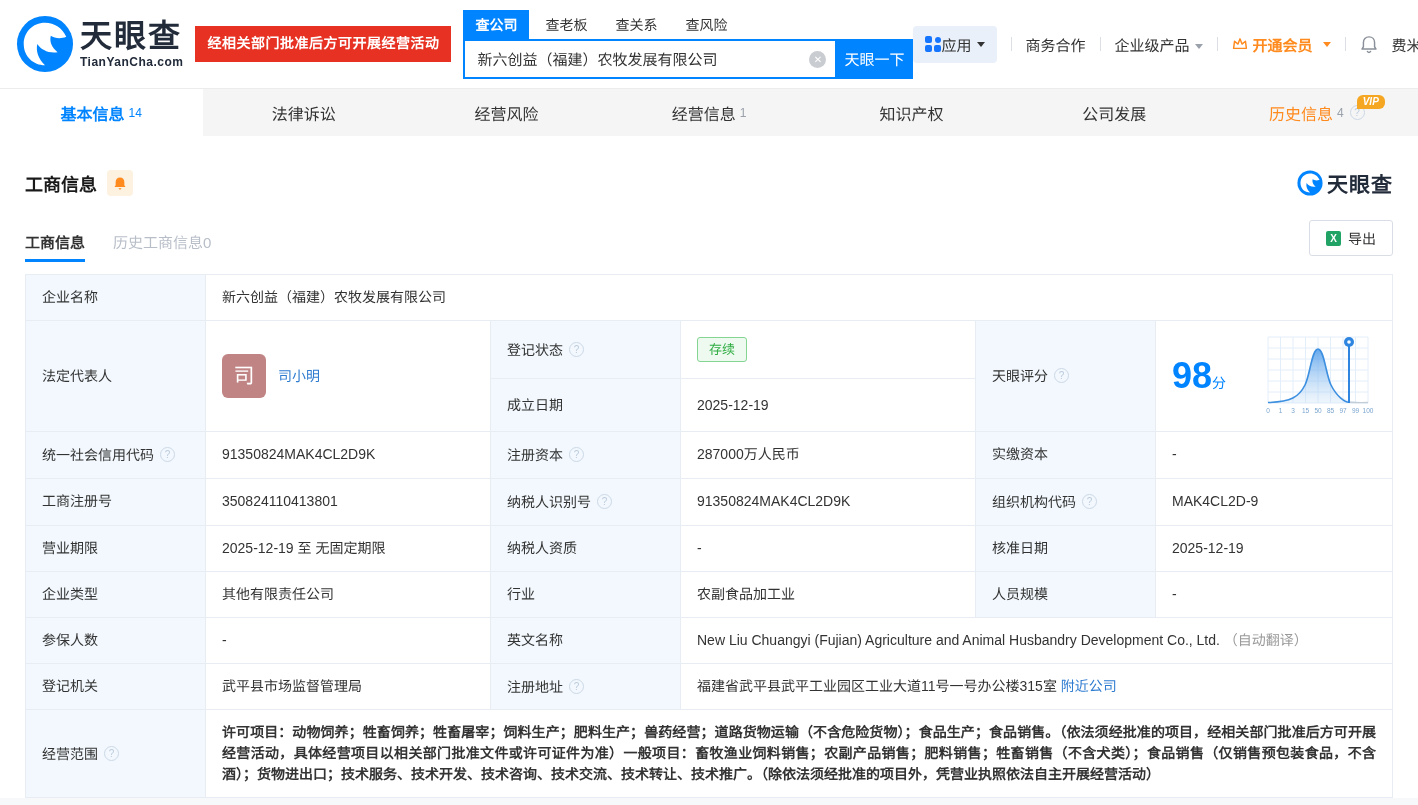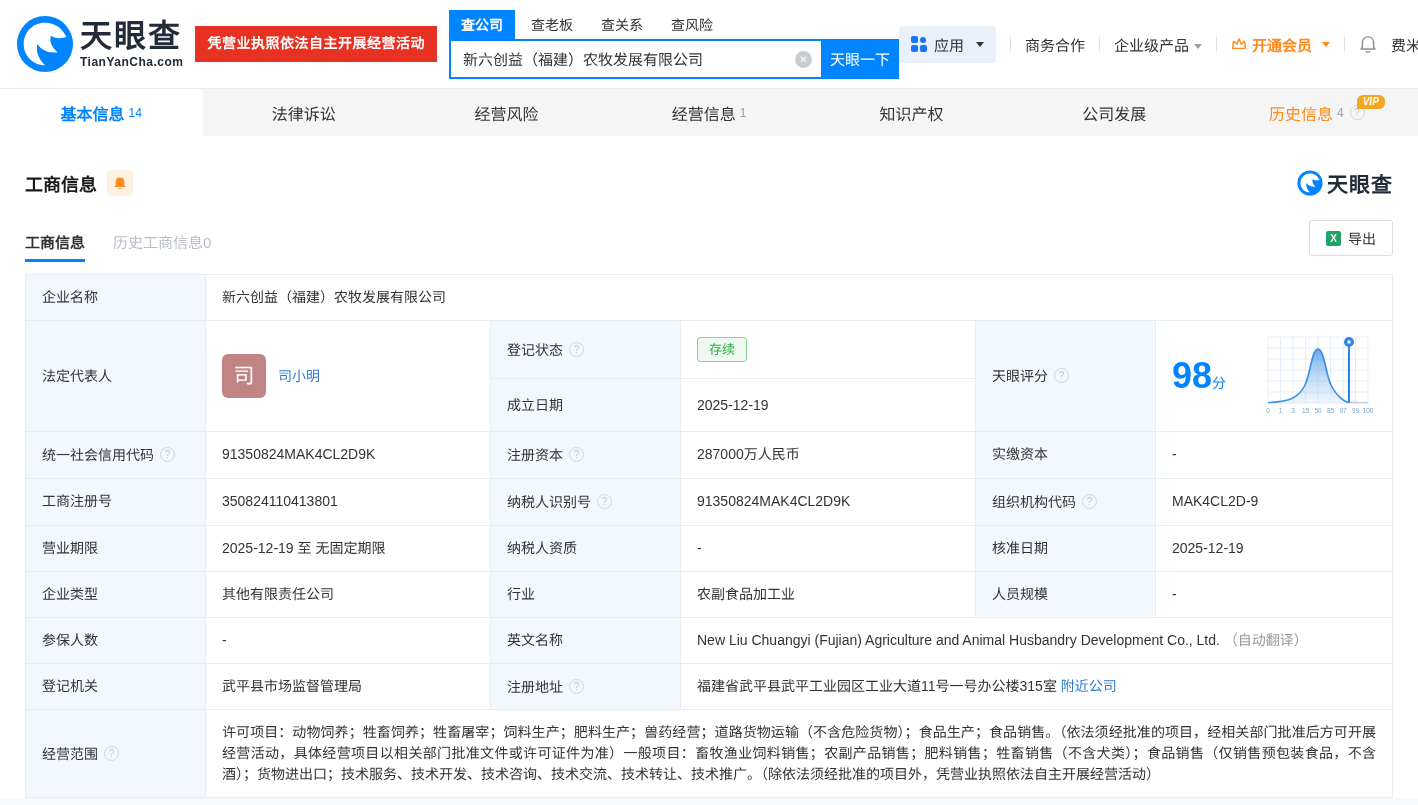--- a/index.html
+++ b/index.html
@@ -20,21 +20,21 @@
   .search-tab { font-size:14px; padding:4px 12px 5px; color:#333; cursor:pointer; }
   .search-tab.active { background:#0084ff; color:#fff; font-weight:bold; }
   .search-row { display:flex; position:relative; }
   .search-input { width:372px; height:40px; border:2px solid #0084ff; border-right:none; outline:none;
       padding:0 34px 0 12px; font-size:15px; color:#333; font-family:inherit; }
   .clear-ic { position:absolute; left:346px; top:12px; width:17px; height:17px; border-radius:50%;
       background:#c9ccd1; color:#fff; font-size:10px; line-height:17px; text-align:center; cursor:pointer; }
   .search-btn { width:78px; height:40px; background:#0084ff; color:#fff; border:none; font-size:15px;
       cursor:pointer; font-family:Liberation Mono, monospace; }
   .hnav { margin-left:auto; display:flex; align-items:center; gap:14px; font-size:15px; white-space:nowrap; }
-  .apps-chip { display:flex; align-items:center; gap:7px; background:#e9f0fa; border-radius:4px;
+  .apps-chip { display:flex; align-items:center; background:#e9f0fa; border-radius:4px;
       padding:8px 12px; cursor:pointer; }
   .grid-ic { width:16px; height:16px; display:grid; grid-template-columns:7px 7px; grid-template-rows:7px 7px; gap:2px; }
   .grid-ic i { background:#1675ff; border-radius:2px; }
   .grid-ic i.dot { border-radius:50%; width:6px; height:6px; margin:.5px; }
   .caret { display:inline-block; width:0; height:0; border-left:4px solid transparent;
       border-right:4px solid transparent; border-top:5px solid #333; margin-left:5px; vertical-align:middle; }
   .caret.gray { border-top-color:#9aa1ab; }
   .caret.orange { border-top-color:#ff8a1e; }
   .vdiv { width:1px; height:14px; background:#dcdfe3; }
   .hnav-item { cursor:pointer; color:#333; }
@@ -81,41 +81,41 @@
   .link { color:#2e7bd0; cursor:pointer; text-decoration:none; }
   .rep { display:flex; align-items:center; gap:12px; }
   .avatar { width:44px; height:44px; border-radius:6px; background:#c08484; color:#fff; font-size:21px;
       display:flex; align-items:center; justify-content:center; cursor:pointer; }
   .badge-ok { display:inline-block; border:1px solid #84d492; background:#eefaf0; color:#31ad43;
       font-size:13px; padding:2px 11px; border-radius:3px; }
   .score-cell { display:flex; align-items:center; justify-content:space-between; }
   .score-num { color:#0084ff; font-weight:bold; font-size:36px; line-height:1; }
   .score-unit { color:#0084ff; font-size:14px; font-weight:normal; }
   .gray-note { color:#999; }
-  .scope-cell { line-height:1.95; text-align:justify; }
+  .scope-cell { line-height:1.95; text-align:justify;font-weight:bold; }
   .en-cell { }
   .bottom-strip { height:15px; background:#f7f8fa; margin-top:0; }
 </style>
 </head>
 <body>
 
 <div class="header">
   <div class="logo">
     <svg class="logo-swirl" viewBox="0 0 60 60">
       <circle cx="30" cy="30" r="29" fill="#0084ff"></circle>
       <path d="M30 8 C17 8 8 18 8 30 C8 43 18 52 30 52 C23 45 20.5 38 22 30 C26 36 34 40 43 38.5 C37 33.5 34.5 28 36 21.5 C40 24 46 25 52 22.5 C48 13.5 40 8 30 8 Z" fill="#ffffff"></path>
       <circle cx="30" cy="30" r="4.5" fill="#ffffff"></circle>
     </svg>
     <div class="logo-txt">
       <div class="brand">天眼查</div>
       <div class="domain">TianYanCha.com</div>
     </div>
   </div>
   <div class="slogan">
-    <div class="l2">凭营业执照依法自主开展经营活动</div>
+    <div class="l2">经相关部门批准后方可开展经营活动</div>
   </div>
   <div class="search">
     <div class="search-tabs">
       <div class="search-tab active">查公司</div>
       <div class="search-tab">查老板</div>
       <div class="search-tab">查关系</div>
       <div class="search-tab">查风险</div>
     </div>
     <div class="search-row">
       <input class="search-input" type="text" value="新六创益（福建）农牧发展有限公司" style="">

